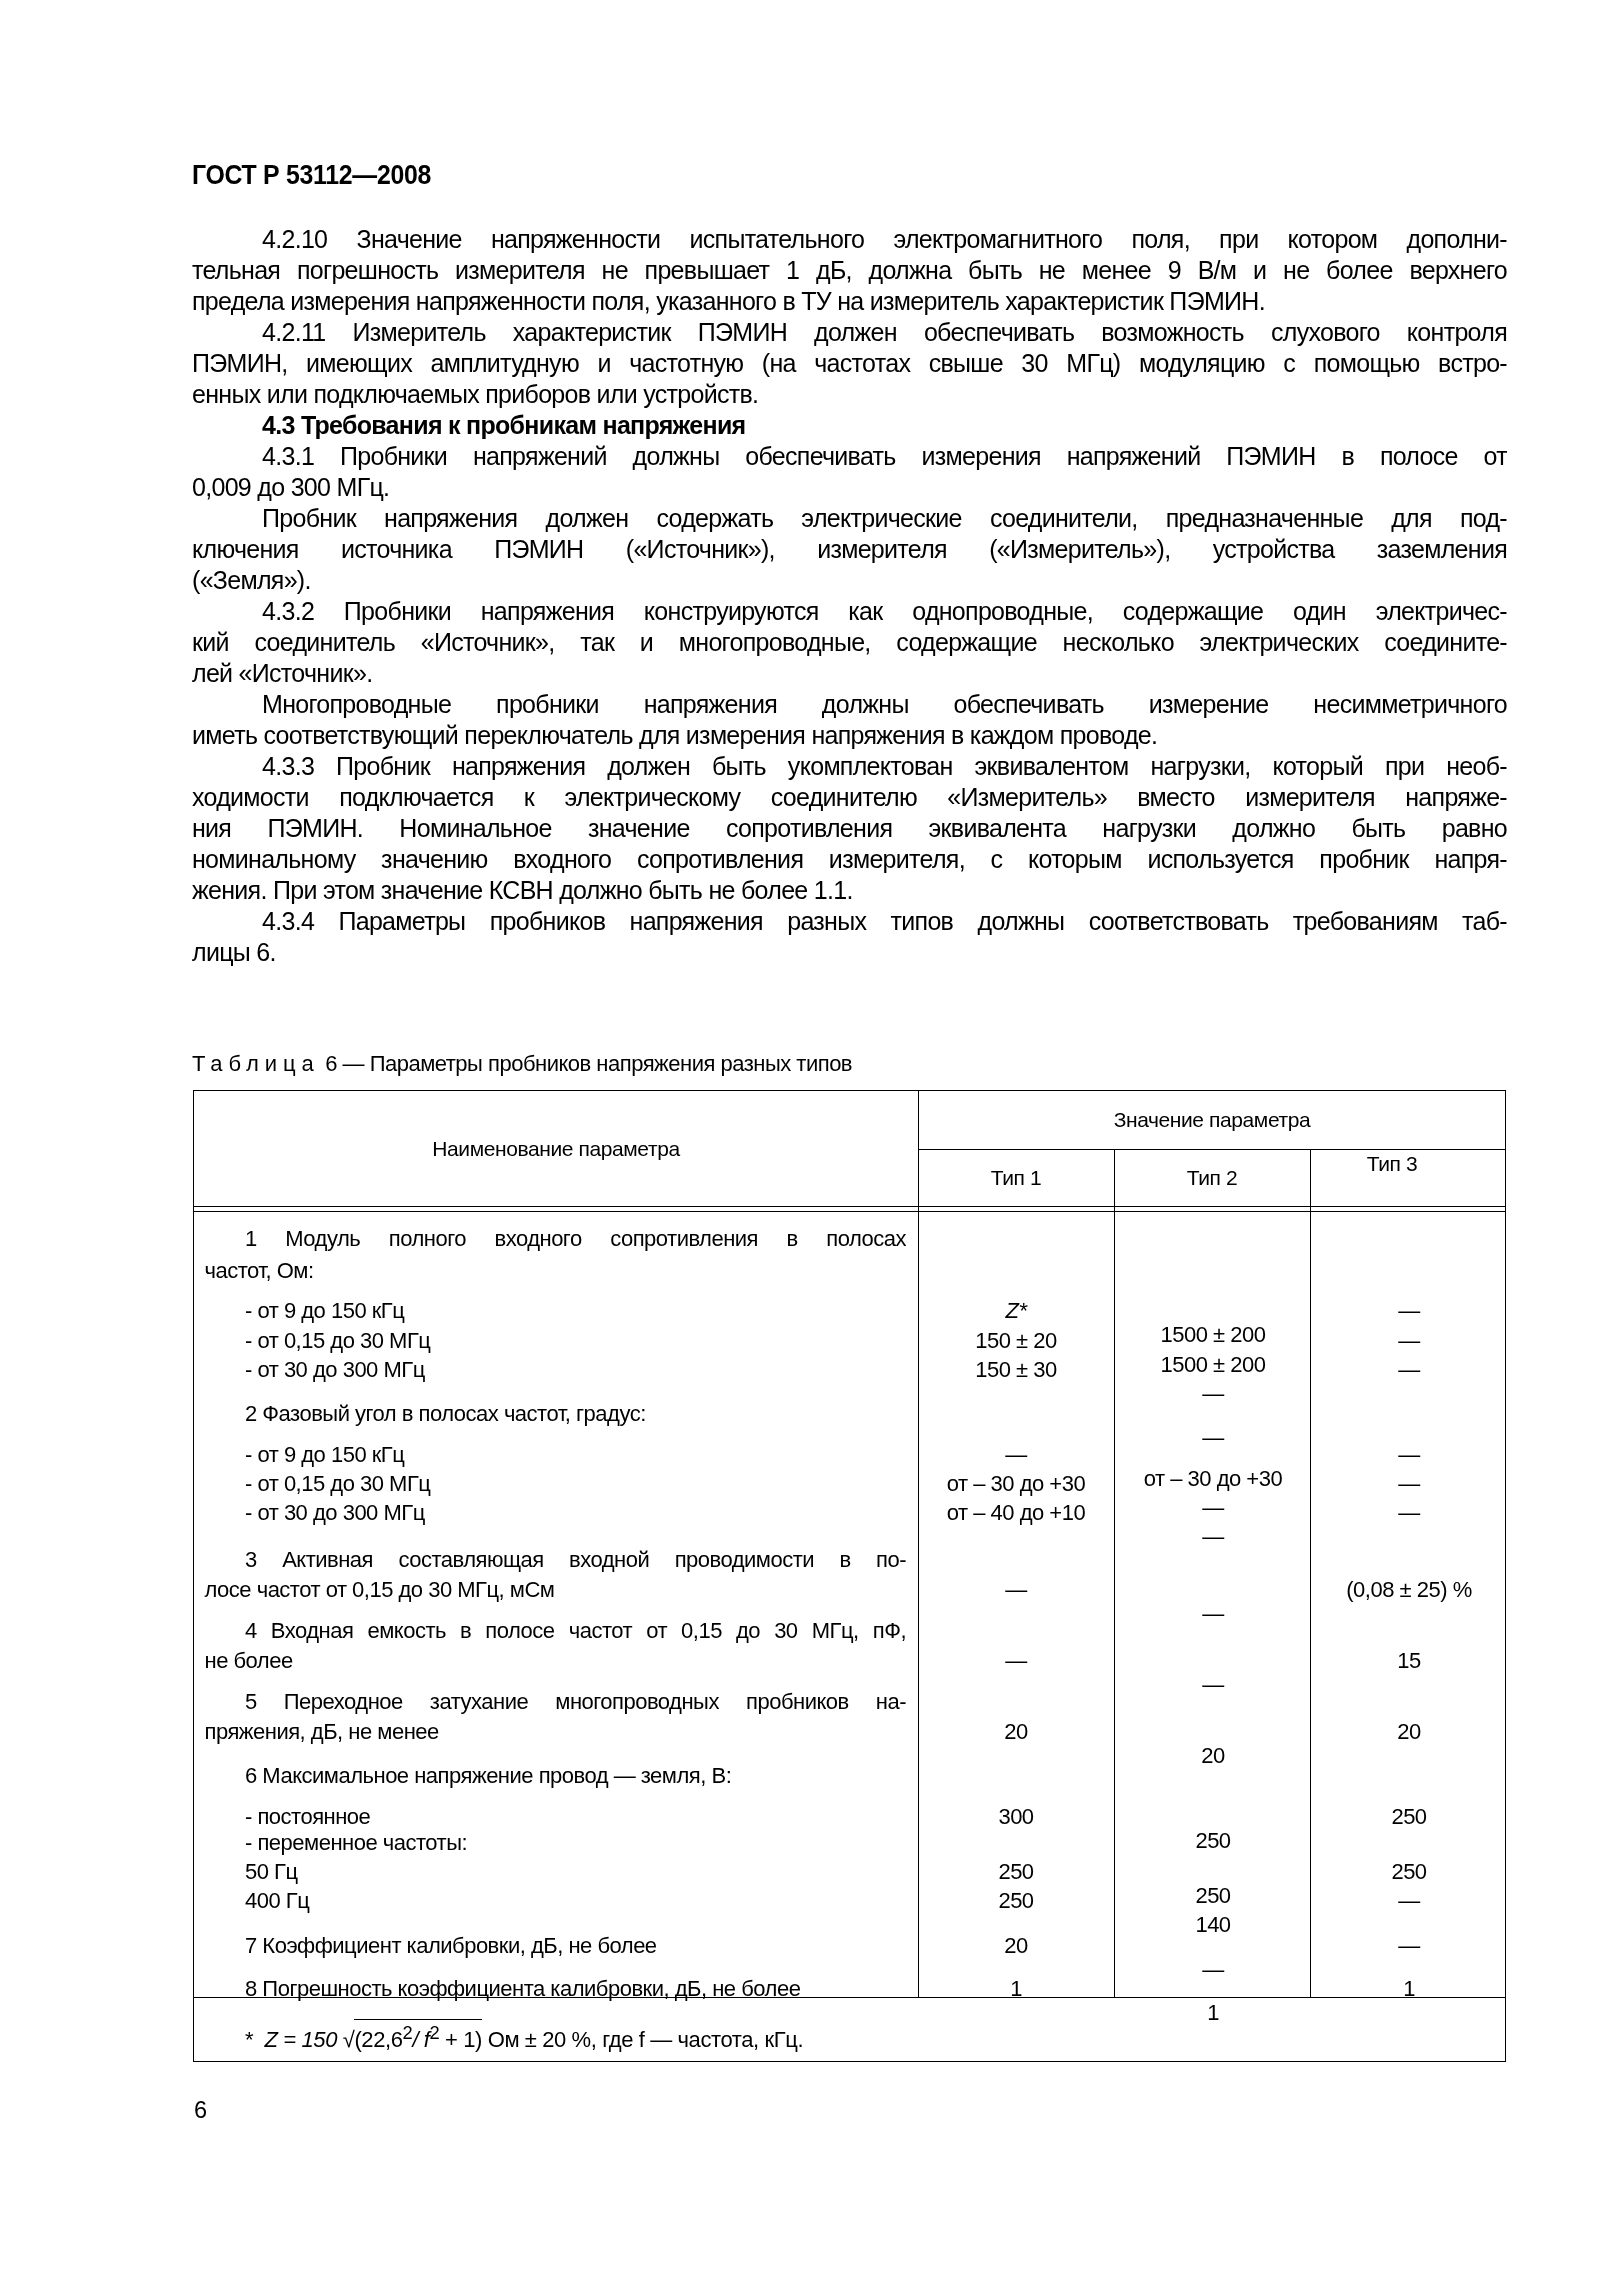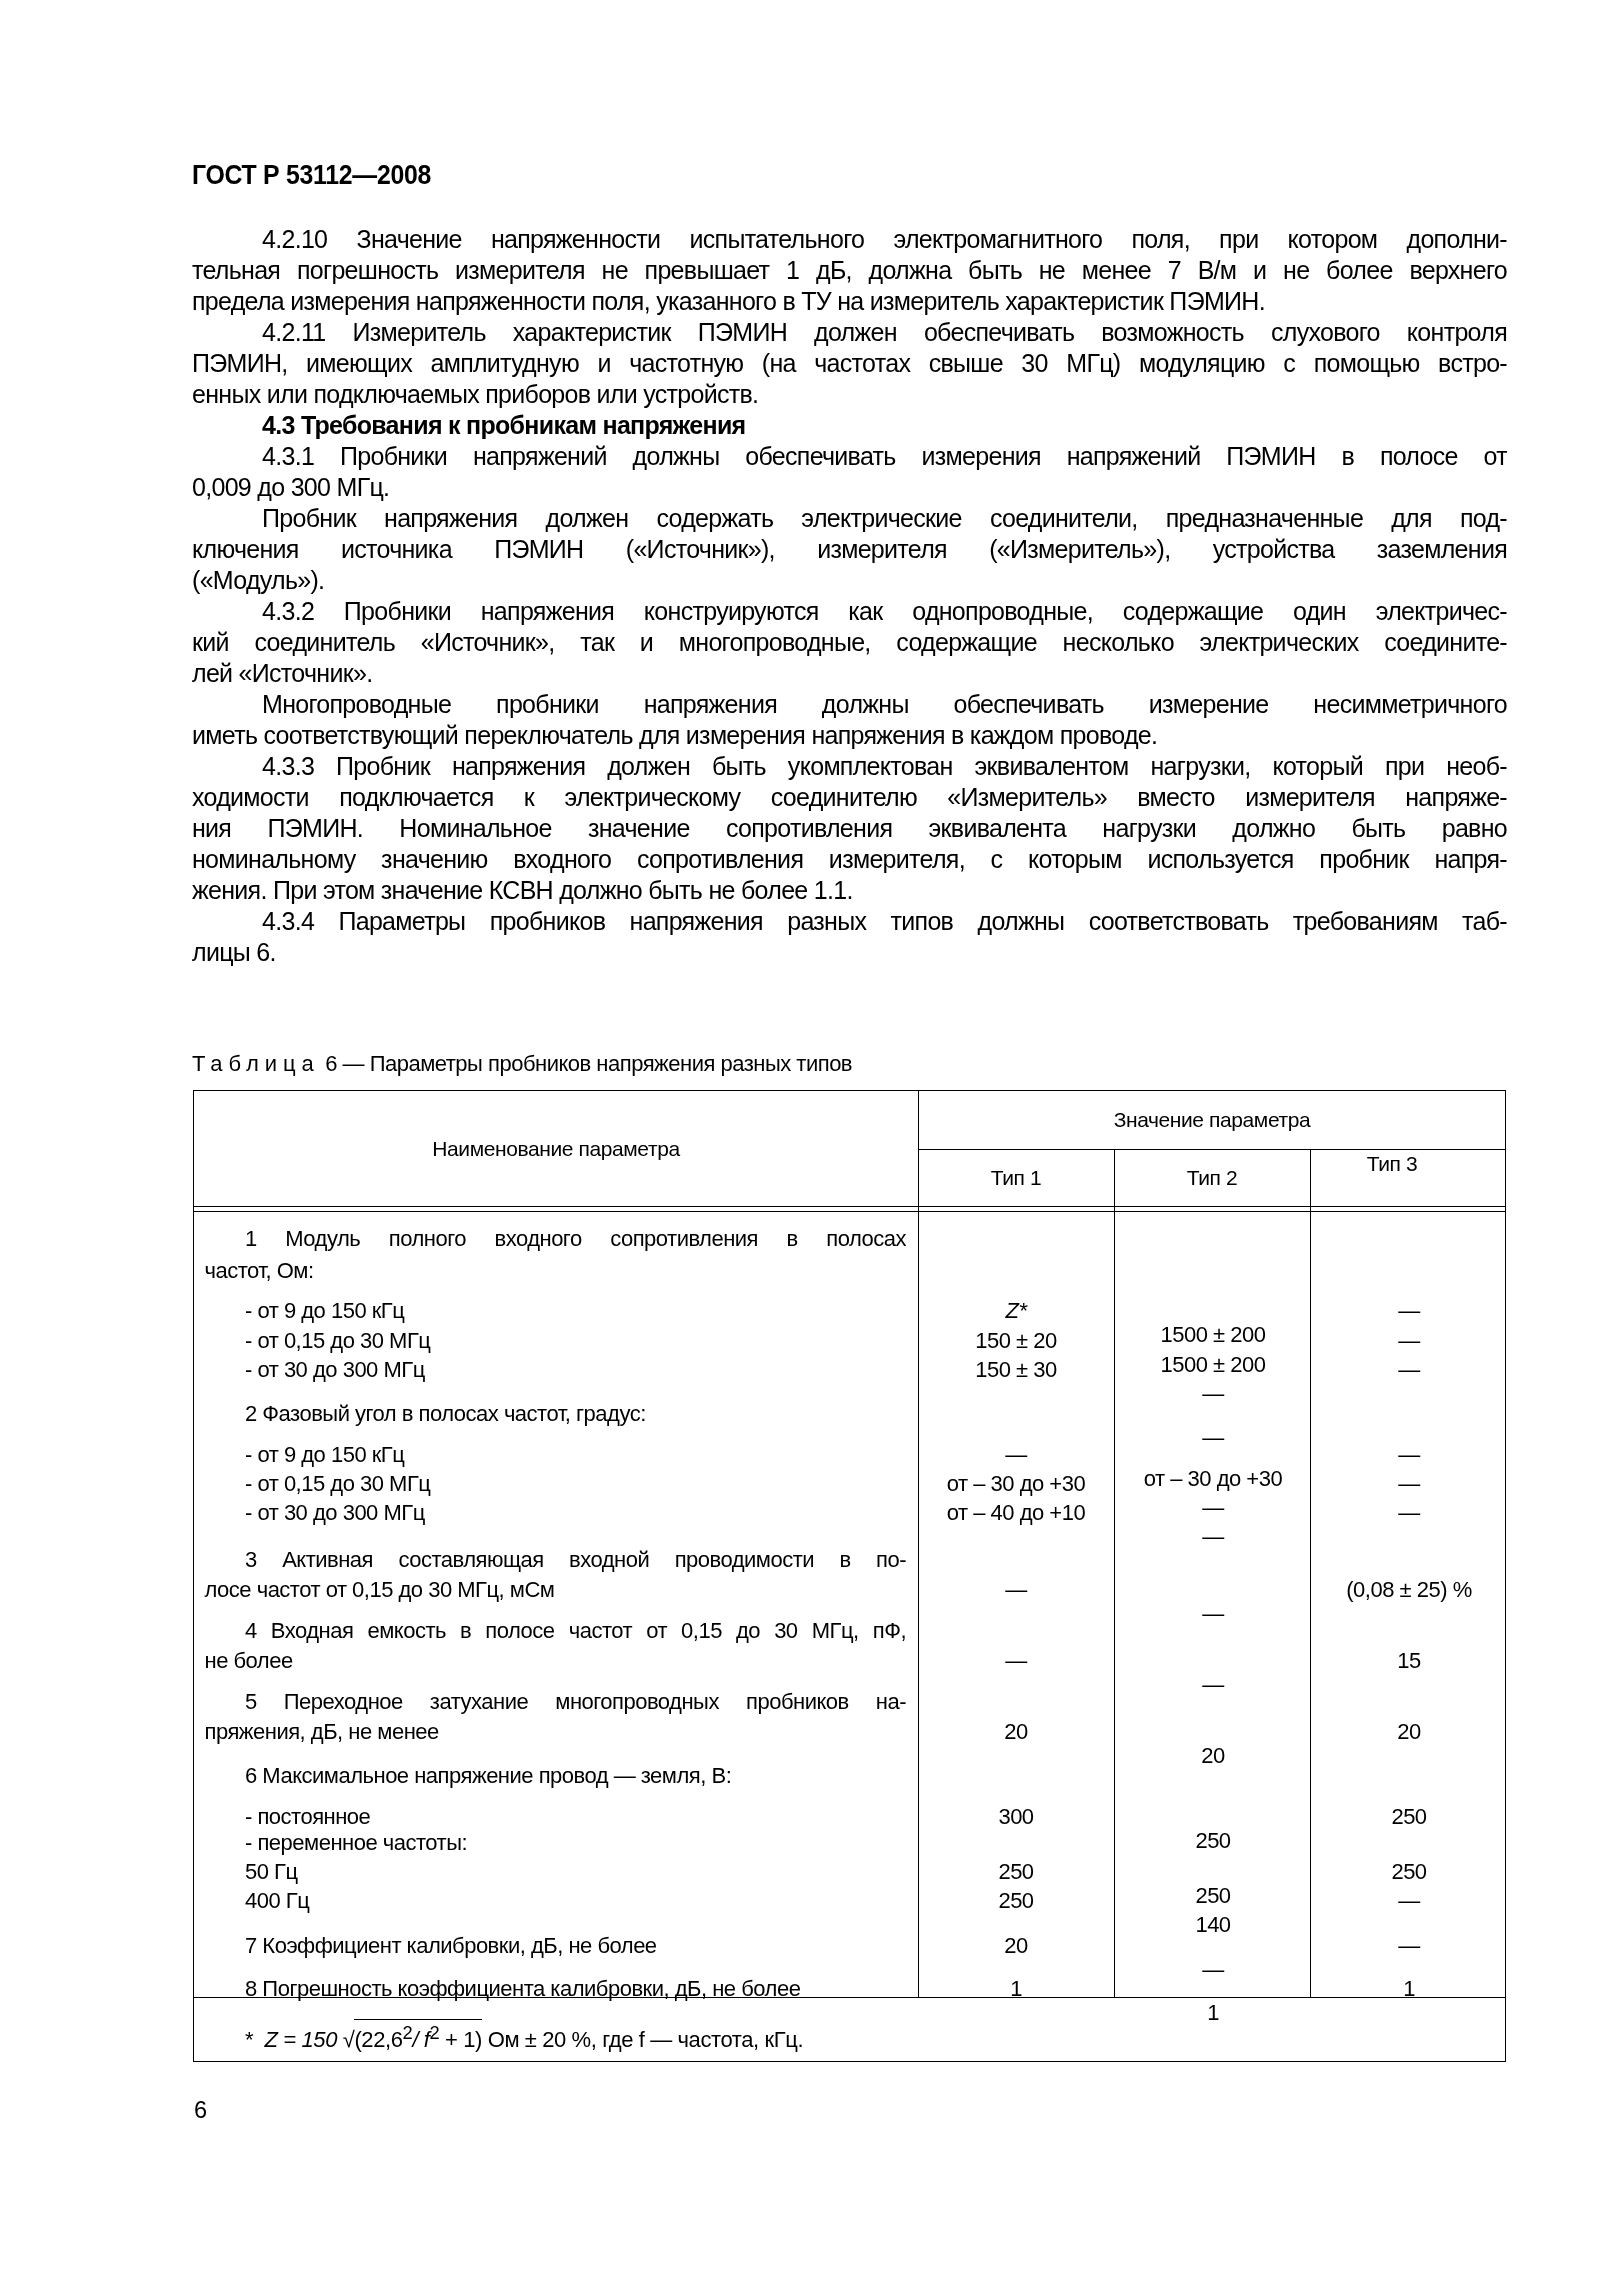--- a/index.html
+++ b/index.html
@@ -46,31 +46,31 @@
 </style>
 </head>
 <body>
 
 <div class="page">
 
   <div class="doc-header">ГОСТ Р 53112—2008</div>
 
   <div class="body-text" id="body-text">
       <div class="line first just">4.2.10  Значение напряженности испытательного электромагнитного поля, при котором дополни-</div>
-      <div class="line just">тельная погрешность измерителя не превышает 1 дБ, должна быть не менее 7 В/м и не более верхнего</div>
+      <div class="line just">тельная погрешность измерителя не превышает 1 дБ, должна быть не менее 9 В/м и не более верхнего</div>
       <div class="line">предела измерения напряженности поля, указанного в ТУ на измеритель характеристик ПЭМИН.</div>
       <div class="line first just">4.2.11  Измеритель характеристик ПЭМИН должен обеспечивать возможность слухового контроля</div>
       <div class="line just">ПЭМИН, имеющих амплитудную и частотную (на частотах свыше 30 МГц) модуляцию с помощью встро-</div>
       <div class="line">енных или подключаемых приборов или устройств.</div>
       <div class="line first bold">4.3  Требования к пробникам напряжения</div>
       <div class="line first just">4.3.1  Пробники напряжений должны обеспечивать измерения напряжений ПЭМИН в полосе от</div>
       <div class="line">0,009 до 300 МГц.</div>
       <div class="line first just">Пробник напряжения должен содержать электрические соединители, предназначенные для под-</div>
       <div class="line just">ключения источника ПЭМИН («Источник»), измерителя («Измеритель»), устройства заземления</div>
-      <div class="line">(«Модуль»).</div>
+      <div class="line">(«Земля»).</div>
       <div class="line first just">4.3.2  Пробники напряжения конструируются как однопроводные, содержащие один электричес-</div>
       <div class="line just">кий соединитель «Источник», так и многопроводные, содержащие несколько электрических соедините-</div>
       <div class="line">лей «Источник».</div>
       <div class="line first just">Многопроводные пробники напряжения должны обеспечивать измерение несимметричного</div>
       <div class="line">иметь соответствующий переключатель для измерения напряжения в каждом проводе.</div>
       <div class="line first just">4.3.3  Пробник напряжения должен быть укомплектован эквивалентом нагрузки, который при необ-</div>
       <div class="line just">ходимости подключается к электрическому соединителю «Измеритель» вместо измерителя напряже-</div>
       <div class="line just">ния ПЭМИН. Номинальное значение сопротивления эквивалента нагрузки должно быть равно</div>
       <div class="line just">номинальному значению входного сопротивления измерителя, с которым используется пробник напря-</div>
       <div class="line">жения. При этом значение КСВН должно быть не более 1.1.</div>

